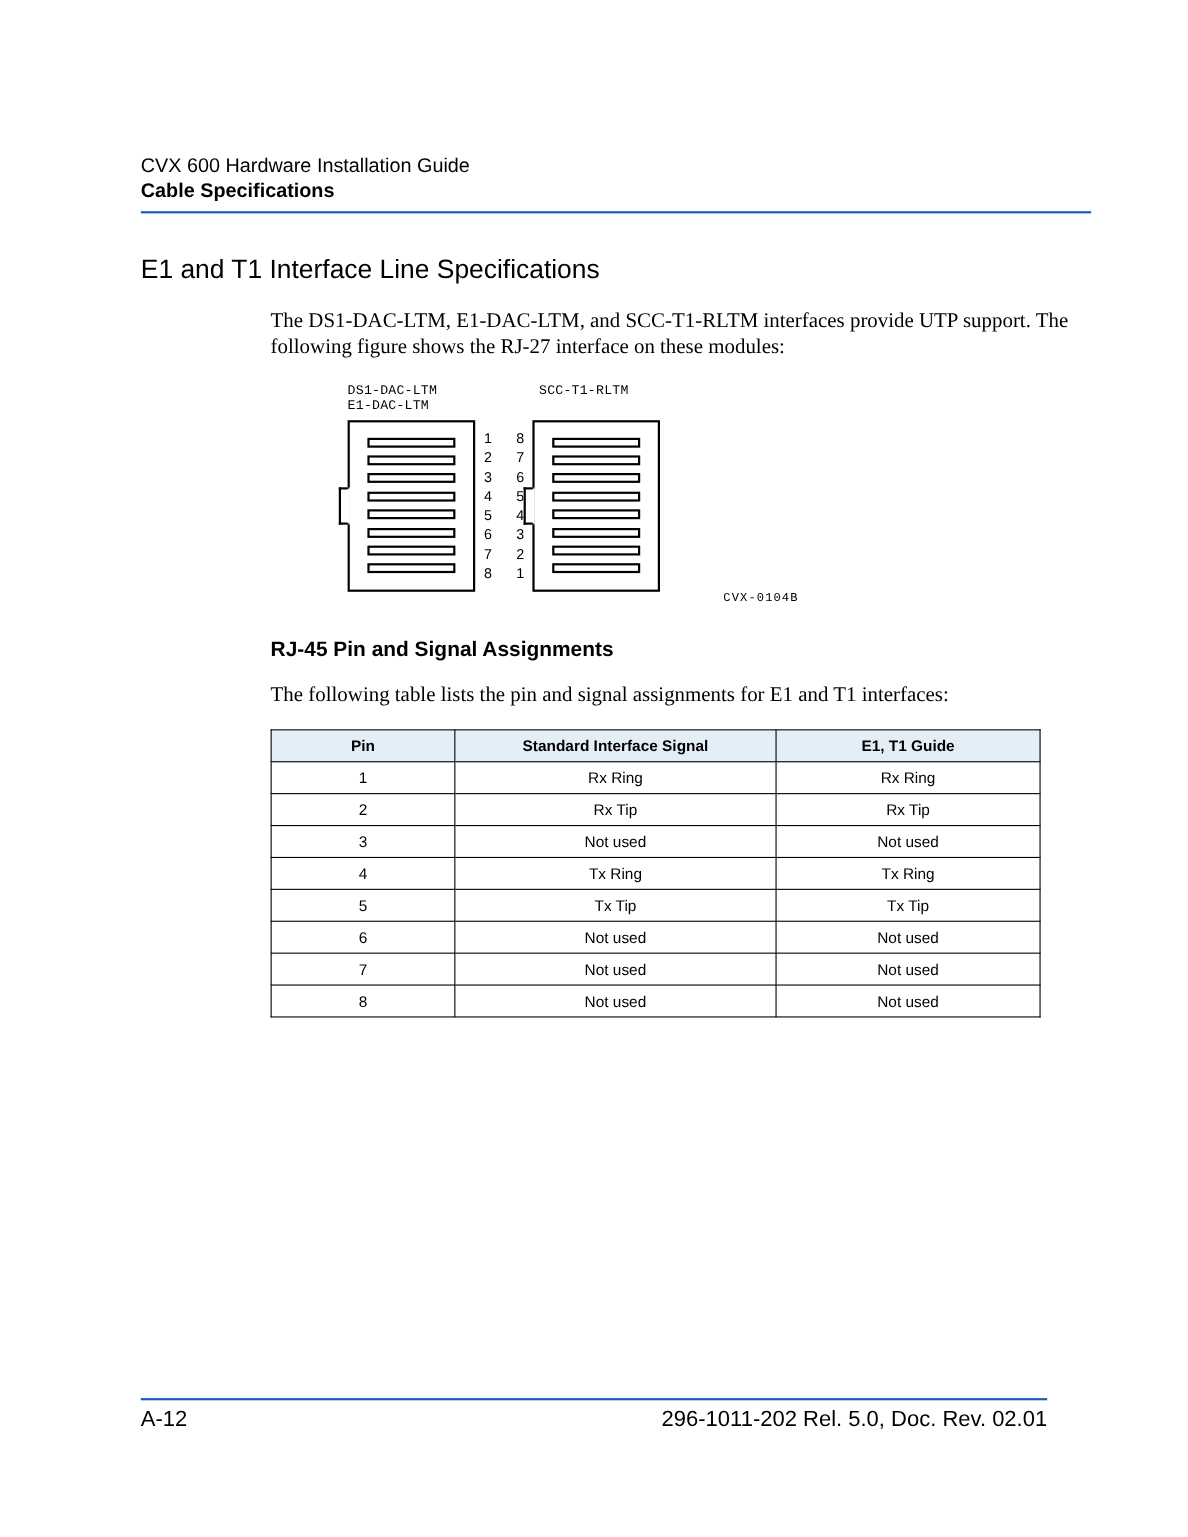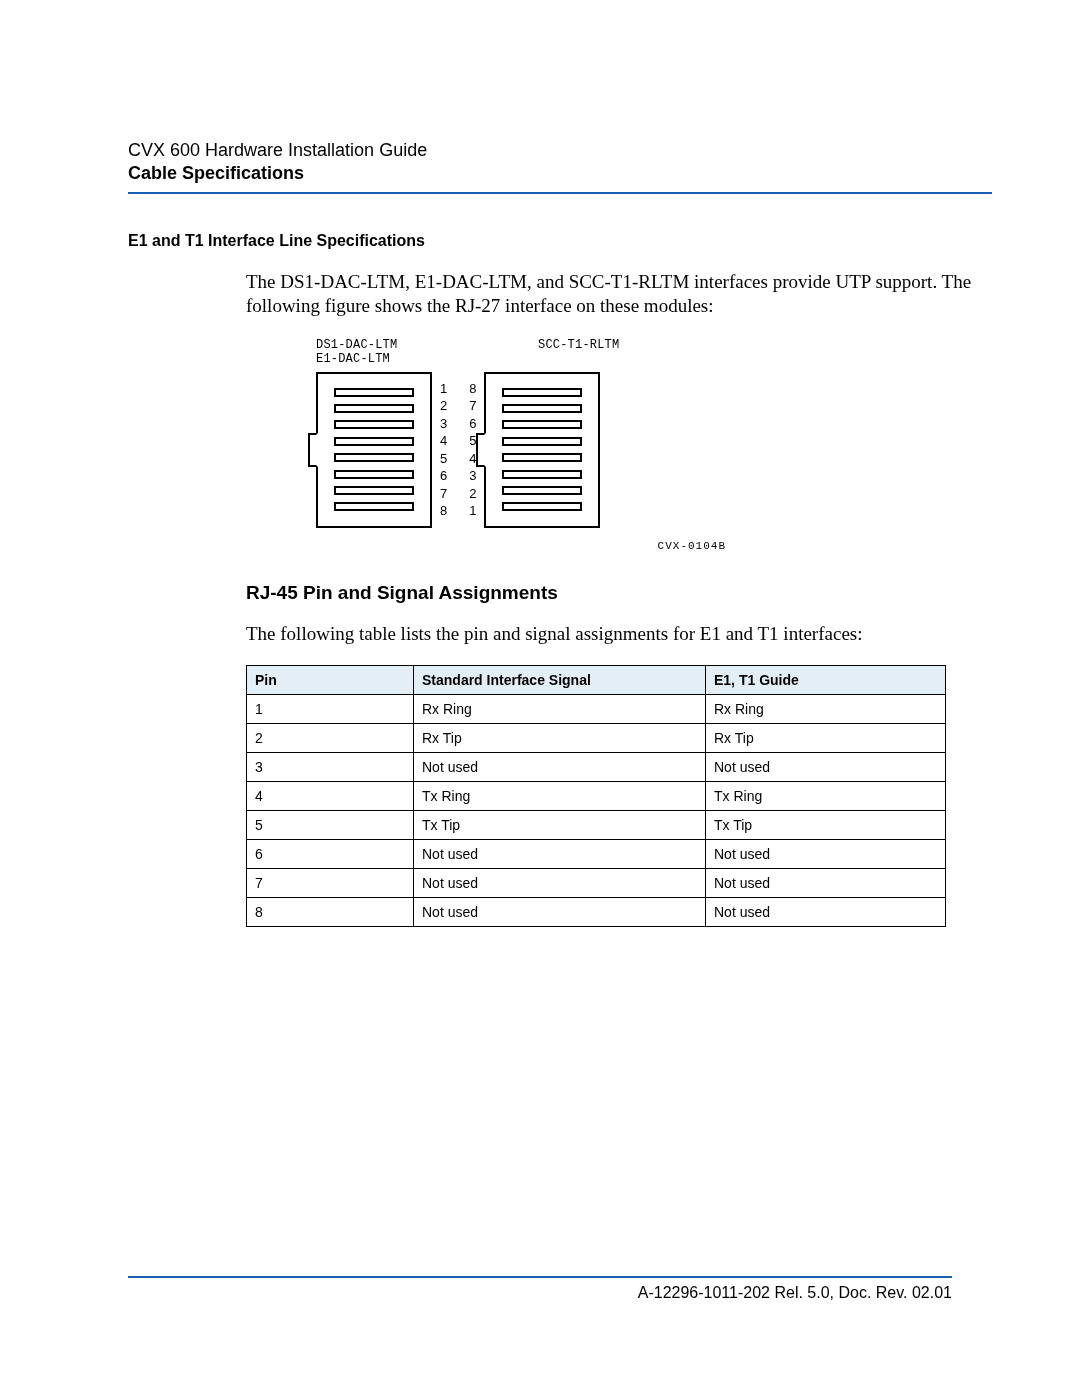--- a/index.html
+++ b/index.html
@@ -26,22 +26,22 @@
     font-size: 18px;
     font-weight: bold;
     margin: 0 0 8px 0;
   }
   .header-rule {
     border: none;
     border-top: 2px solid #1a5fb4;
     margin: 0;
   }
   .h1 {
-    font-size: 16px;
-    font-weight: bold;
+    font-size: 24px;
+    font-weight: normal;
     margin: 38px 0 20px 0;
   }
   .body-indent {
     margin-left: 118px;
   }
   .para {
     font-family: "Times New Roman", Times, serif;
     font-size: 19px;
     line-height: 1.25;
     margin: 0 0 20px 0;
@@ -59,21 +59,21 @@
     display: flex;
     font-size: 12px;
     letter-spacing: 0.2px;
     margin-bottom: 6px;
     font-family: Liberation Mono, monospace;
   }
   .figure-labels .left {
     width: 130px;
   }
   .figure-labels .right {
-    margin-left: 92px;
+    margin-left: 44px;
   }
   .connectors-row {
     display: flex;
     align-items: flex-start;
   }
   .rj45 {
     position: relative;
     width: 116px;
     height: 156px;
     border: 2px solid #000;
@@ -117,33 +117,33 @@
     align-items: center;
   }
   .pin-col.left  { margin-left: 8px;  margin-right: 22px; align-items: flex-start; }
   .pin-col.right { margin-right: 8px; align-items: flex-end; }
   .figure-id {
     font-family: "Courier New", monospace;
     font-size: 11px;
     letter-spacing: 1px;
     text-align: right;
     width: 410px;
-    margin-top: 12px;
+    margin-top: 0;
   }
   
   .pin-table {
     border-collapse: collapse;
     width: 700px;
     margin-left: 0;
     font-size: 14px;
   }
   .pin-table th, .pin-table td {
     border: 1px solid #000;
     padding: 6px 8px;
-    text-align: left;
+    text-align: center;
     vertical-align: middle;
   }
   .pin-table th {
     background: #e4eef7;
     font-weight: bold;
   }
   .pin-table .col-pin { width: 150px; }
   .pin-table .col-std { width: 275px; }
   
   .footer-area {
@@ -152,22 +152,22 @@
     right: 128px;
     bottom: 90px;
   }
   .footer-rule {
     border: none;
     border-top: 2px solid #1a5fb4;
     margin: 0 0 6px 0;
   }
   .footer-row {
     display: flex;
-    justify-content: flex-end;
-    font-size: 16px;
+    justify-content: space-between;
+    font-size: 20px;
   }
 </style>
 </head>
 <body>
 
 <div class="page">
 
   <div>
     <div class="doc-title">CVX 600 Hardware Installation Guide</div>
     <div class="section-title">Cable Specifications</div>

